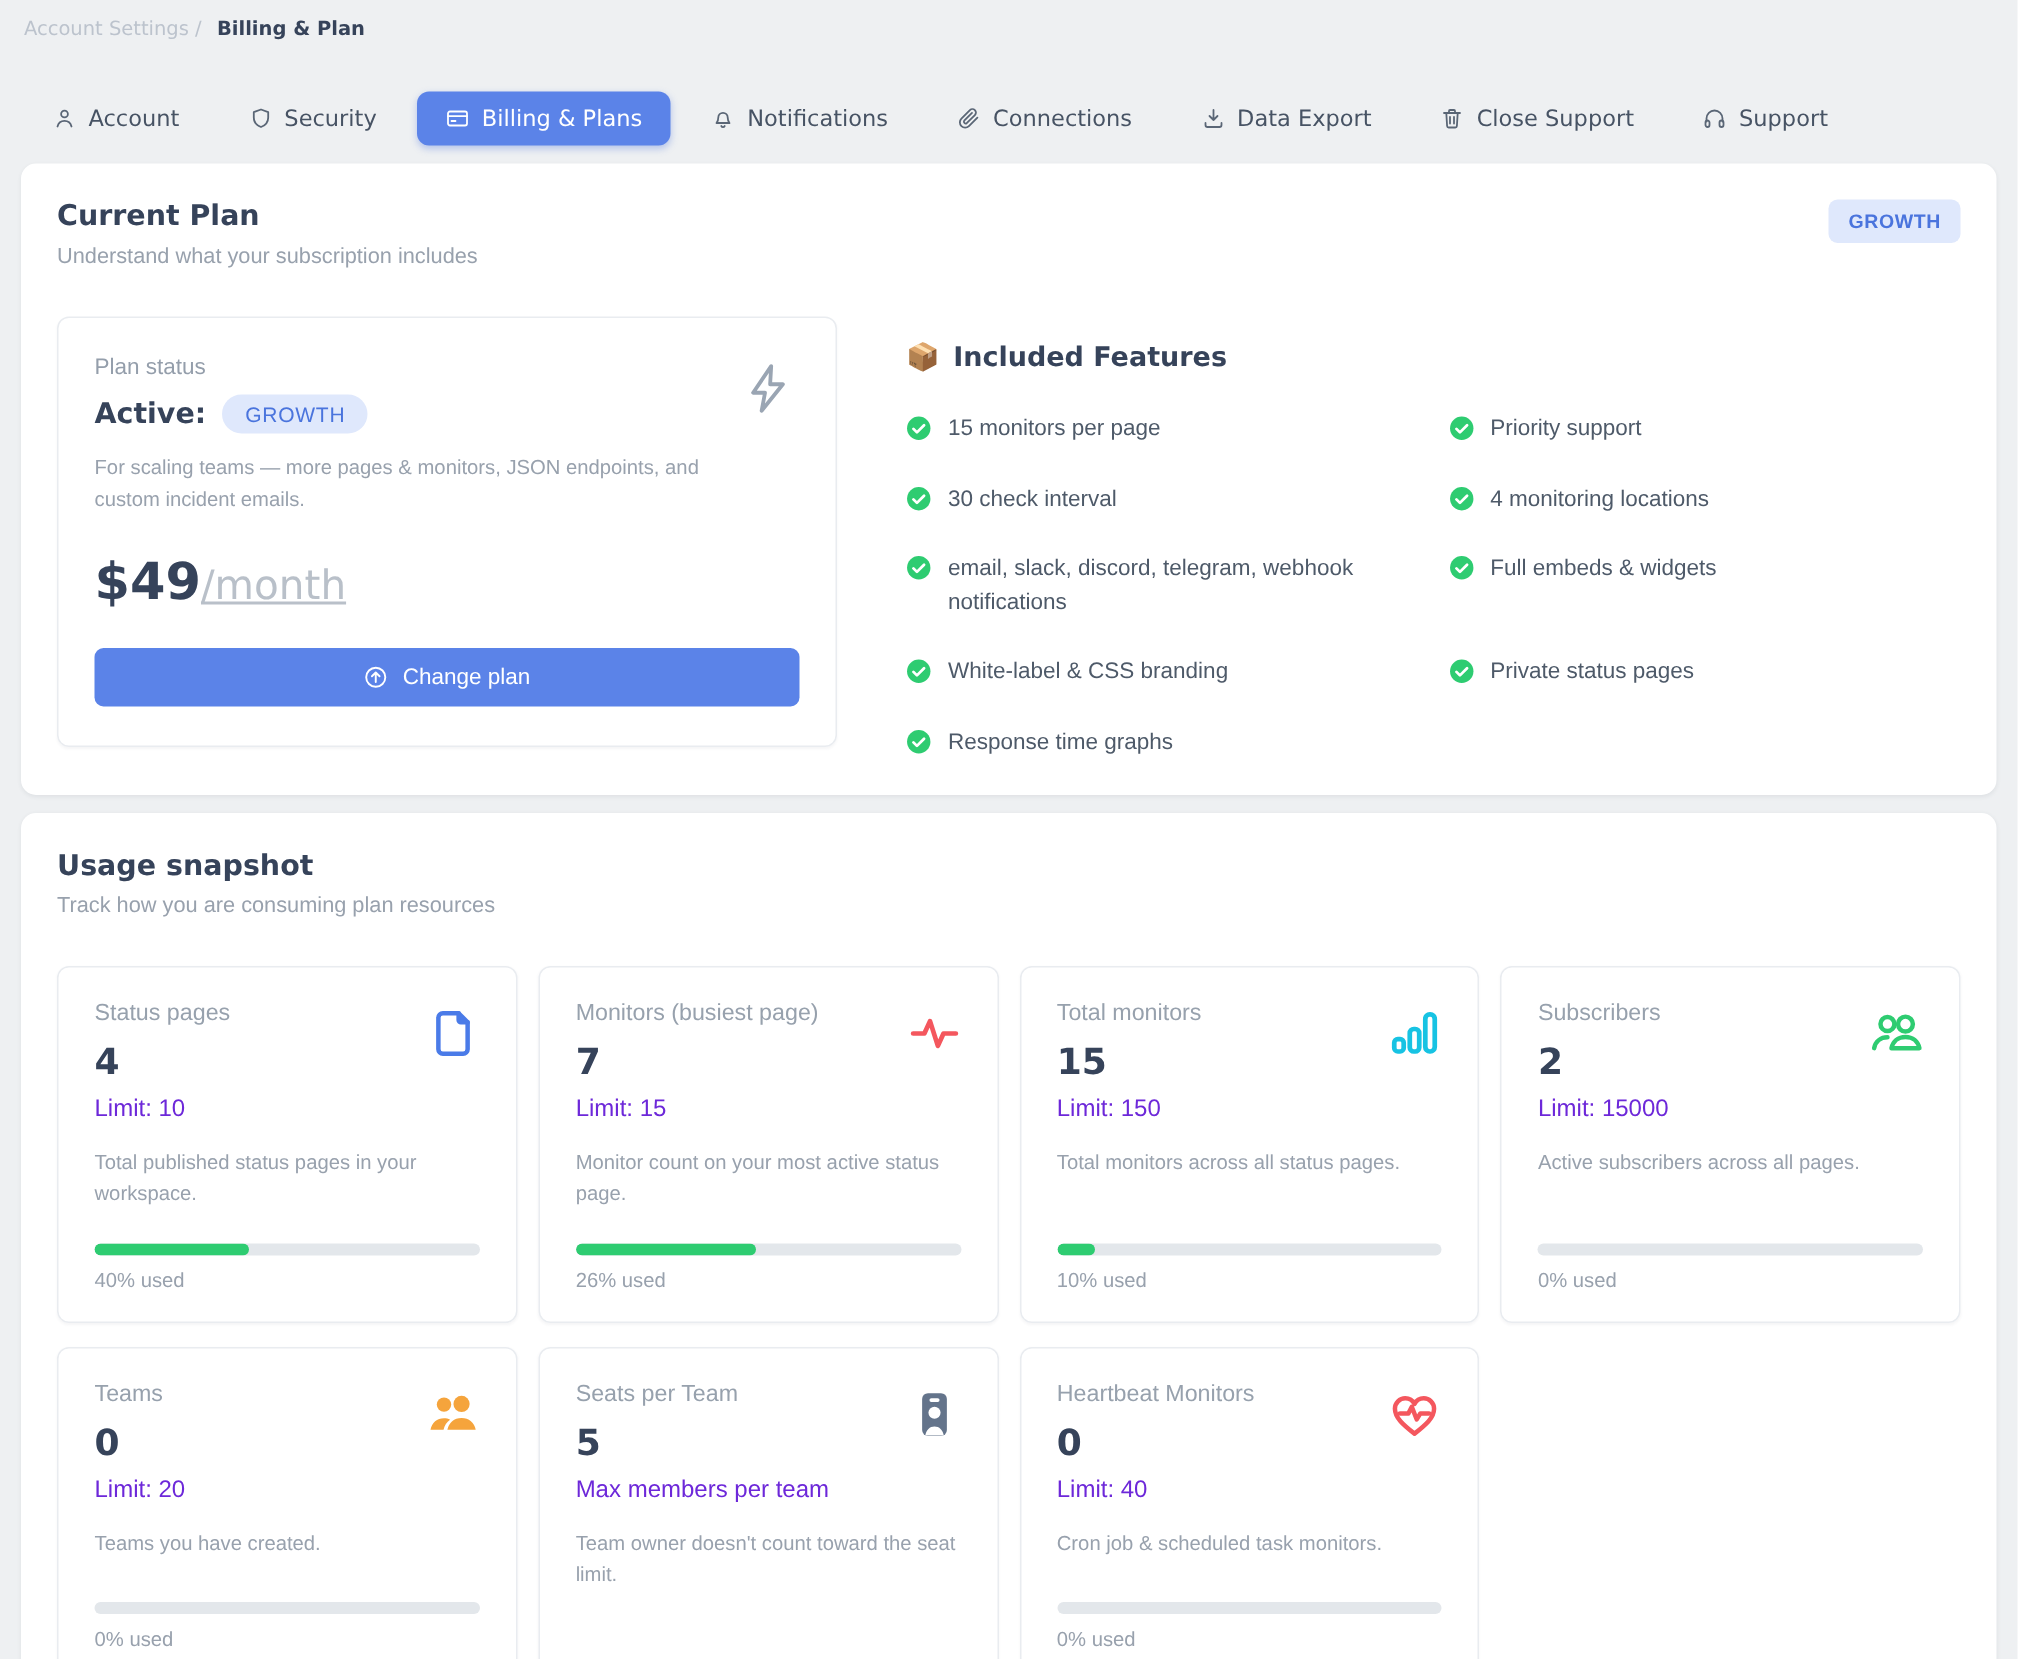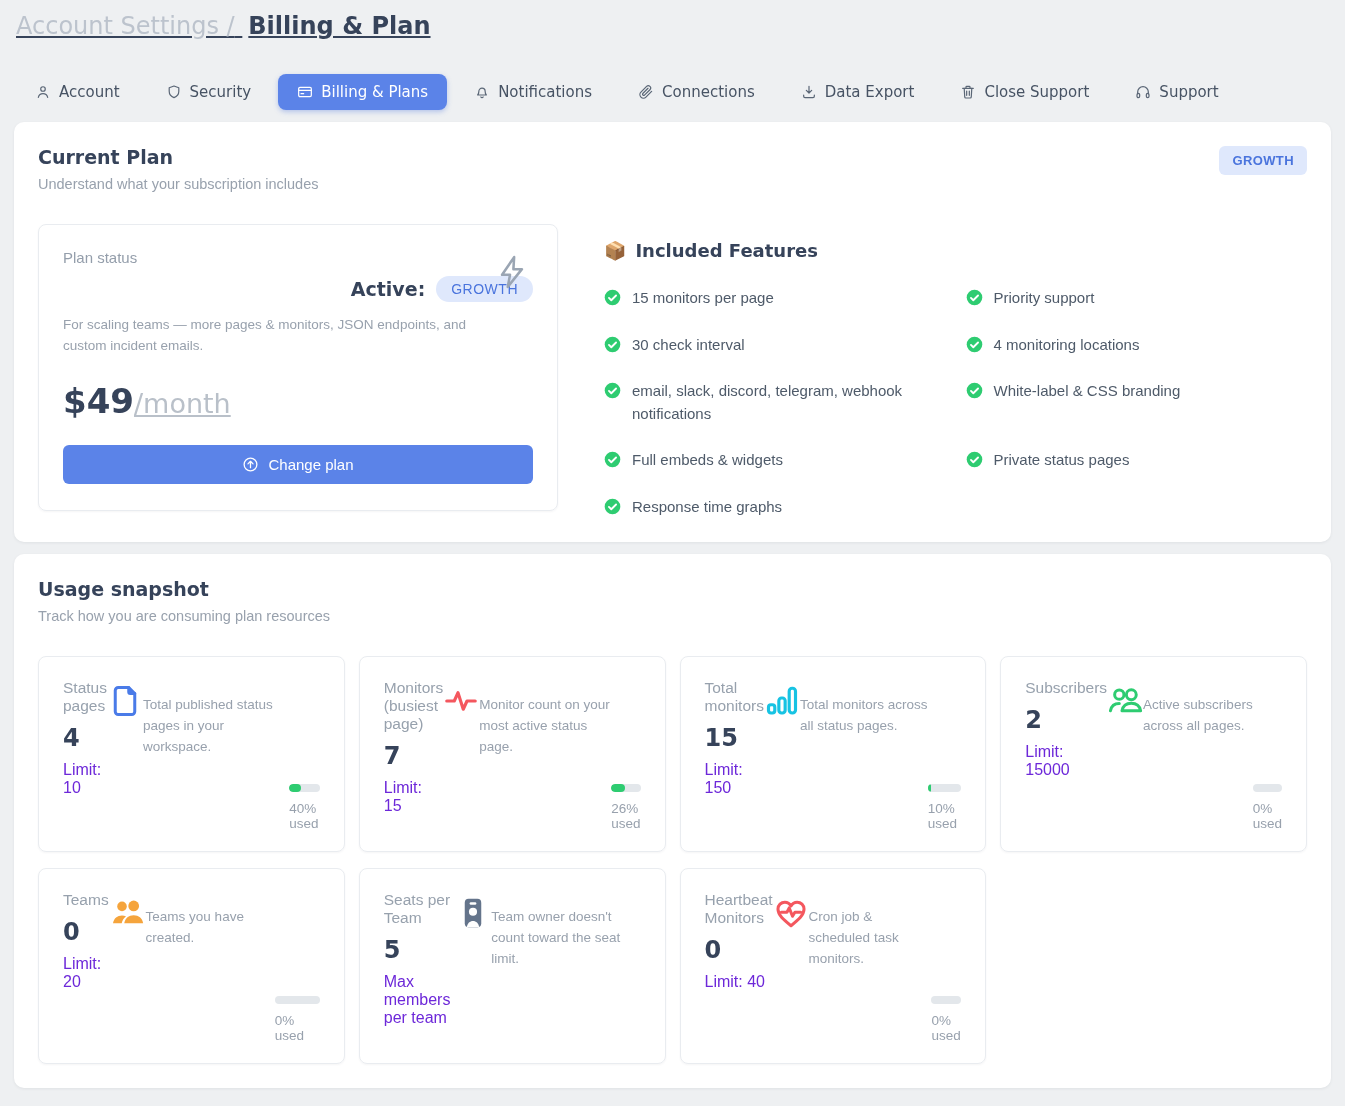--- a/index.html
+++ b/index.html
@@ -6,21 +6,21 @@
   html,body { width:1345px; height:1106px; overflow:hidden; }
   body {
     background:#eef0f2;
     font-family:"Liberation Sans", sans-serif;
     color:#36435a;
   }
   :root { --accent:#5b83e8; --success:#2ecc71; }
   .page { padding:12px 14px 0 14px; }
 
   
-  .breadcrumb { font-family:"DejaVu Sans", sans-serif; font-size:24px; padding-left:2px;text-decoration:underline; }
+  .breadcrumb { font-family:"DejaVu Sans", sans-serif; font-size:13px; padding-left:2px; }
   .breadcrumb .parent { color:#bcc3cd; font-weight:400; }
   .breadcrumb .current { color:#36435a; font-weight:700; margin-left:6px; }
 
   
   .tabs { display:flex; align-items:center; gap:8px; margin-top:34px; padding-left:2px; }
   .tab {
     display:flex; align-items:center; gap:8px;
     background:transparent; border:none; cursor:pointer;
     font-family:"DejaVu Sans", sans-serif; font-size:15px; color:#475364;
     padding:9px 19px; border-radius:8px; white-space:nowrap;
@@ -46,21 +46,21 @@
 
   
   .plan-wrap { display:flex; gap:46px; margin-top:32px; align-items:flex-start; }
   .plan-card {
     width:520px; flex-shrink:0; position:relative;
     border:1px solid #e9ecf0; border-radius:8px;
     box-shadow:0 1px 2px rgba(50,60,80,.05);
     padding:24px 24px 26px 24px;
   }
   .plan-status-label { font-size:15px; color:#949eab; }
-  .plan-status-row { display:flex; align-items:center; margin-top:10px; gap:11px;justify-content:flex-end; }
+  .plan-status-row { display:flex; align-items:center; margin-top:10px; gap:11px; }
   .plan-status-value { font-family:"DejaVu Sans", sans-serif; font-size:19px; font-weight:600; color:#36435a; }
   .status-pill {
     background:#dfe8fc; color:#4a74dd; font-size:14px;
     padding:5px 15px; border-radius:999px; letter-spacing:.5px;
   }
   .plan-desc { margin-top:13px; font-size:13.5px; color:#98a1ad; line-height:1.55; max-width:420px; }
   .price-row { margin-top:24px; font-family:"DejaVu Sans", sans-serif; }
   .price { font-size:34px; font-weight:700; color:#36435a; }
   .price-period { font-size:27px; color:#b9c0c9;text-decoration:underline; }
   .change-btn {
@@ -87,21 +87,21 @@
   .feature .chk { width:17px; height:17px; flex-shrink:0; margin-top:2px; color:var(--success); }
   .feature .chk svg { width:17px; height:17px; }
   .feature .ftext { font-size:15px; color:#4e5a69; line-height:1.5; max-width:300px; }
 
   
   .usage-grid { margin-top:32px; display:grid; grid-template-columns:repeat(4,1fr); gap:16px 14px; }
   .ucard {
     border:1px solid #e9ecf0; border-radius:8px;
     box-shadow:0 1px 2px rgba(50,60,80,.05);
     padding:22px 24px 20px 24px;
-    display:flex; flex-direction:row; min-height:196px;
+    display:flex; flex-direction:column; min-height:196px;
   }
   .ucard-top { display:flex; justify-content:space-between; }
   .ucard-title { font-size:15.5px; color:#97a1ad; }
   .ucard-value { font-family:"DejaVu Sans", sans-serif; font-size:24px; font-weight:700; color:#36435a; margin-top:9px; }
   .ucard-limit { font-size:16px; color:#6d28d9; margin-top:9px; }
   .ucard-icon { width:36px; height:36px; flex-shrink:0; margin-top:4px; }
   .ucard-icon svg { width:36px; height:36px; }
   .ucard-desc { font-size:13.5px; color:#98a1ad; line-height:1.55; margin-top:16px; }
   .progress-area { margin-top:auto; padding-top:22px; }
   .bar-track { height:8px; border-radius:4px; background:#e3e7eb; overflow:hidden; }
@@ -285,29 +285,29 @@
                   <path d="M7 12.6l3.3 3.3L17 9.2" fill="none" stroke="#fff" stroke-width="2.6" stroke-linecap="round" stroke-linejoin="round"></path>
                 </svg></span>
     <span class="ftext">email, slack, discord, telegram, webhook notifications</span>
   </div>
 
   <div class="feature">
     <span class="chk"><svg viewBox="0 0 24 24">
                   <circle cx="12" cy="12" r="11" fill="currentColor"></circle>
                   <path d="M7 12.6l3.3 3.3L17 9.2" fill="none" stroke="#fff" stroke-width="2.6" stroke-linecap="round" stroke-linejoin="round"></path>
                 </svg></span>
+    <span class="ftext">Full embeds &amp; widgets</span>
+  </div>
+
+  <div class="feature">
+    <span class="chk"><svg viewBox="0 0 24 24">
+                  <circle cx="12" cy="12" r="11" fill="currentColor"></circle>
+                  <path d="M7 12.6l3.3 3.3L17 9.2" fill="none" stroke="#fff" stroke-width="2.6" stroke-linecap="round" stroke-linejoin="round"></path>
+                </svg></span>
     <span class="ftext">White-label &amp; CSS branding</span>
-  </div>
-
-  <div class="feature">
-    <span class="chk"><svg viewBox="0 0 24 24">
-                  <circle cx="12" cy="12" r="11" fill="currentColor"></circle>
-                  <path d="M7 12.6l3.3 3.3L17 9.2" fill="none" stroke="#fff" stroke-width="2.6" stroke-linecap="round" stroke-linejoin="round"></path>
-                </svg></span>
-    <span class="ftext">Full embeds &amp; widgets</span>
   </div>
 
   <div class="feature">
     <span class="chk"><svg viewBox="0 0 24 24">
                   <circle cx="12" cy="12" r="11" fill="currentColor"></circle>
                   <path d="M7 12.6l3.3 3.3L17 9.2" fill="none" stroke="#fff" stroke-width="2.6" stroke-linecap="round" stroke-linejoin="round"></path>
                 </svg></span>
     <span class="ftext">Private status pages</span>
   </div>
 

